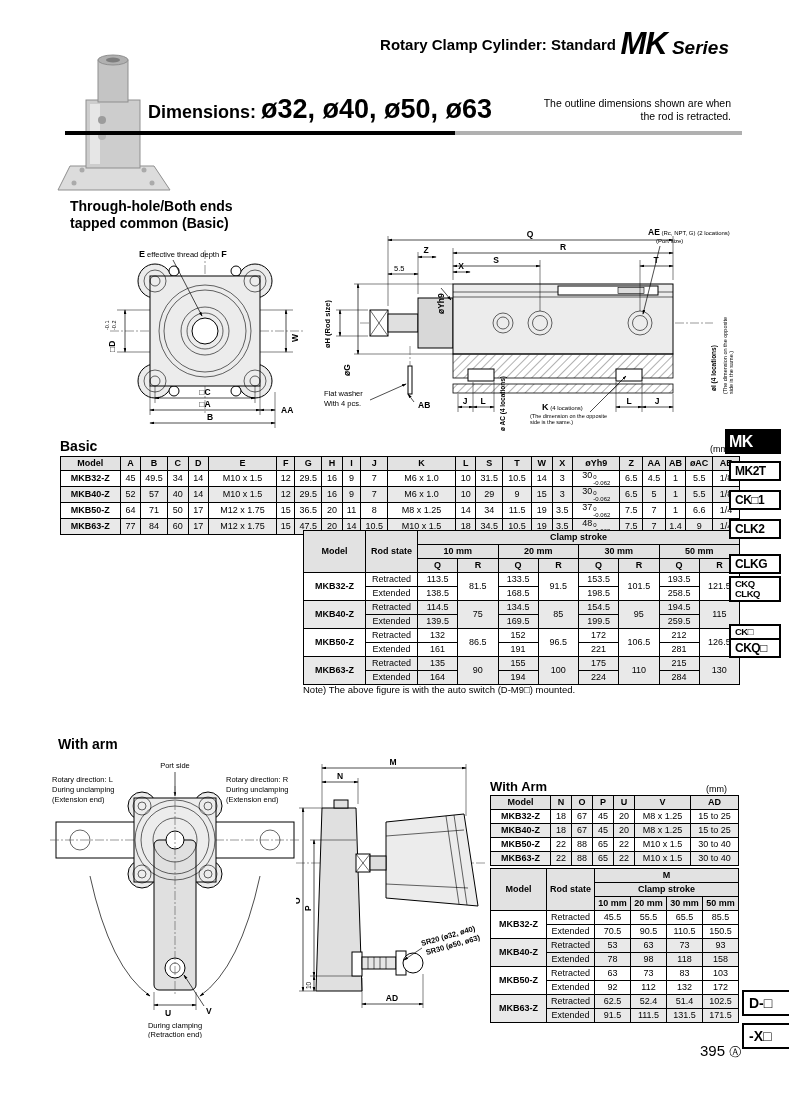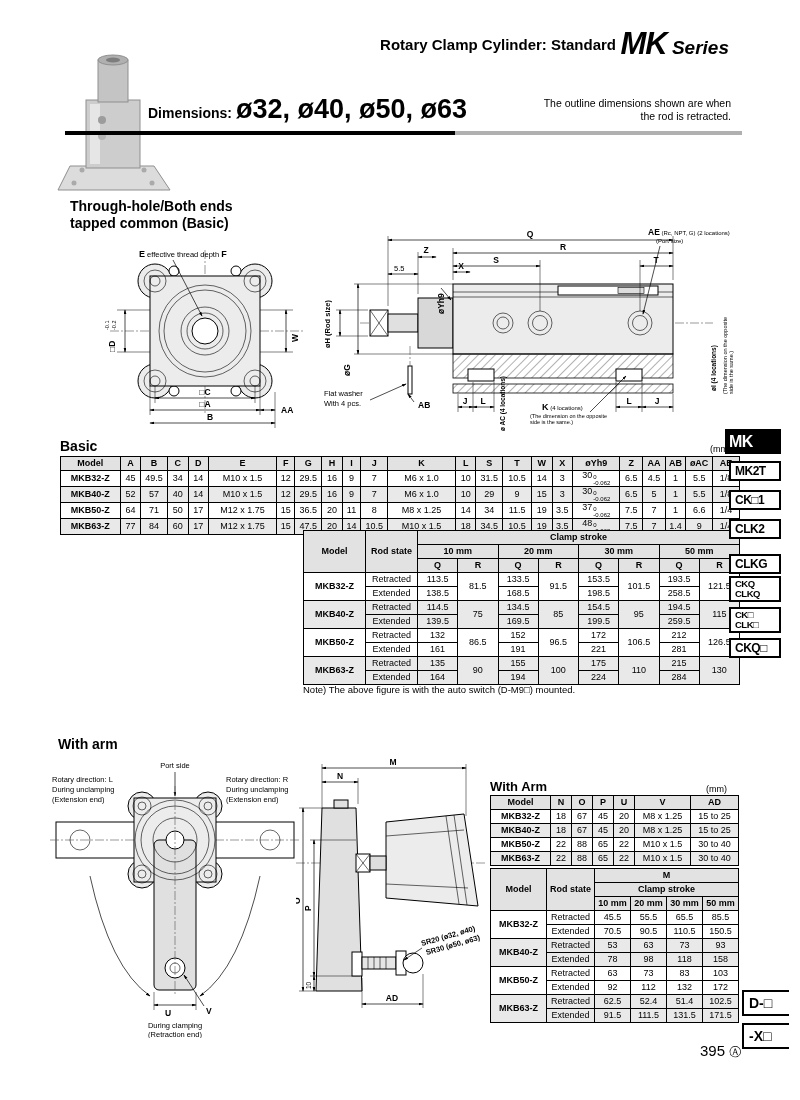--- a/index.html
+++ b/index.html
@@ -5,21 +5,21 @@
   html,body{margin:0;padding:0;background:#fff;}
   #page{position:relative;width:789px;height:1100px;background:#fff;overflow:hidden;
         font-family:"Liberation Sans",sans-serif;color:#000;}
   .abs{position:absolute;}
   
   .title-block{right:60px;top:26px;text-align:right;white-space:nowrap;}
   .title-prefix{font-size:15px;font-weight:bold;vertical-align:4px;}
   .title-series{font-size:31px;font-weight:bold;font-style:italic;letter-spacing:-1px;}
   .title-series-suffix{font-size:19px;font-weight:bold;font-style:italic;}
   .dim-heading{left:148px;top:94px;white-space:nowrap;}
-  .dim-label{font-size:14px;font-weight:bold;}
+  .dim-label{font-size:18px;font-weight:bold;}
   .dim-sizes{font-size:27px;font-weight:bold;letter-spacing:0px;}
   .bar-black{left:65px;top:131px;width:390px;height:4px;background:#000;}
   .bar-gray{left:455px;top:131px;width:287px;height:4px;background:#b0b0b0;}
   .outline-note{right:58px;top:97px;width:200px;text-align:right;font-size:10.5px;line-height:13px;}
   .section-heading{font-size:14px;font-weight:bold;line-height:17px;}
   
   table.tbl{border-collapse:collapse;table-layout:fixed;font-size:9px;line-height:1.05;}
   .tbl th,.tbl td{border:1px solid #000;text-align:center;padding:0 1px;height:13px;
       white-space:nowrap;overflow:hidden;}
   .tbl th{background:#e2e2e2;font-weight:bold;}
@@ -570,21 +570,21 @@
   <div class="abs side-tab" style="top:519px;">
     <span>CLK2</span>
     </div>
   <div class="abs side-tab" style="top:554px;">
     <span>CLKG</span>
     </div>
   <div class="abs side-tab two" style="top:576px;">
     <span>CKQ</span>
     <span>CLKQ</span>
     </div>
-  <div class="abs side-tab two" style="top:607px;">
+  <div class="abs side-tab two" style="top:624px;">
     <span>CK□</span>
     <span>CLK□</span>
     </div>
   <div class="abs side-tab" style="top:638px;">
     <span>CKQ□</span>
     </div>
 
   <div class="abs tbl-title" style="left:58px;top:736px;">With arm</div>
 
   <div class="abs" style="left:50px;top:756px;">

